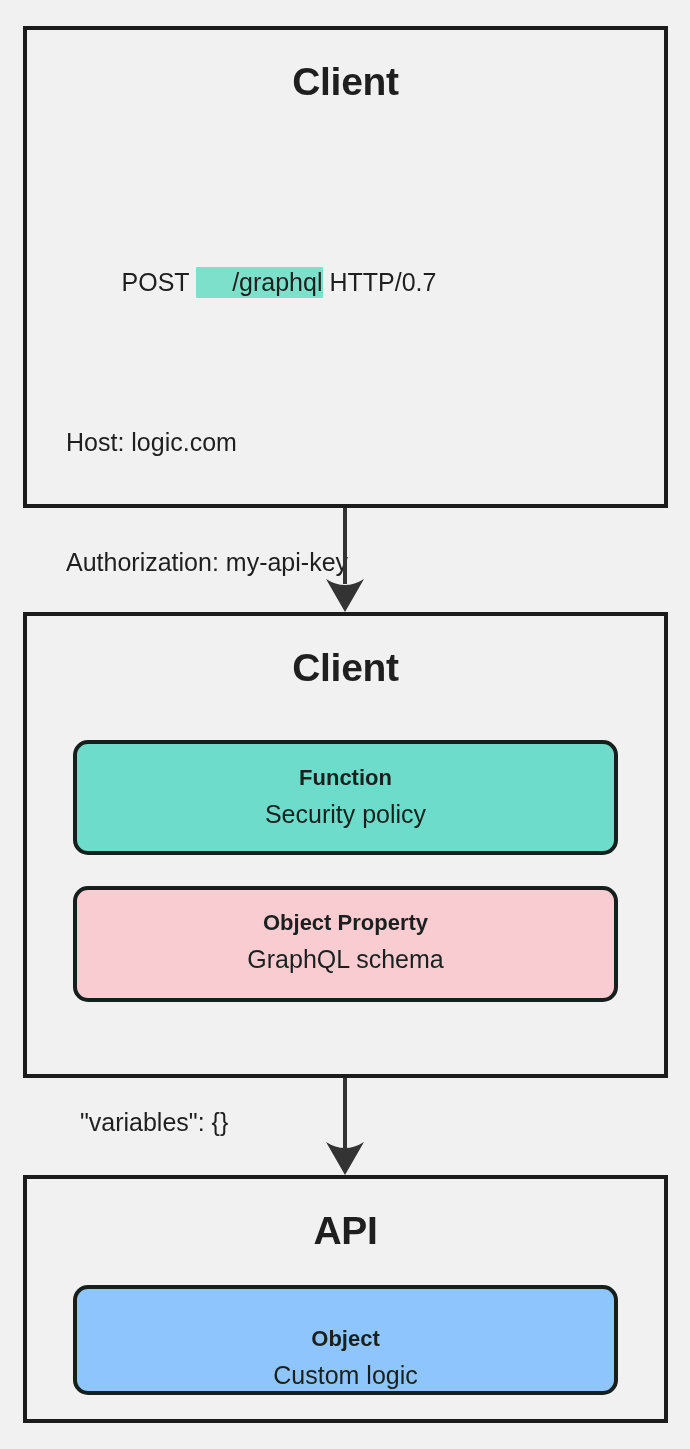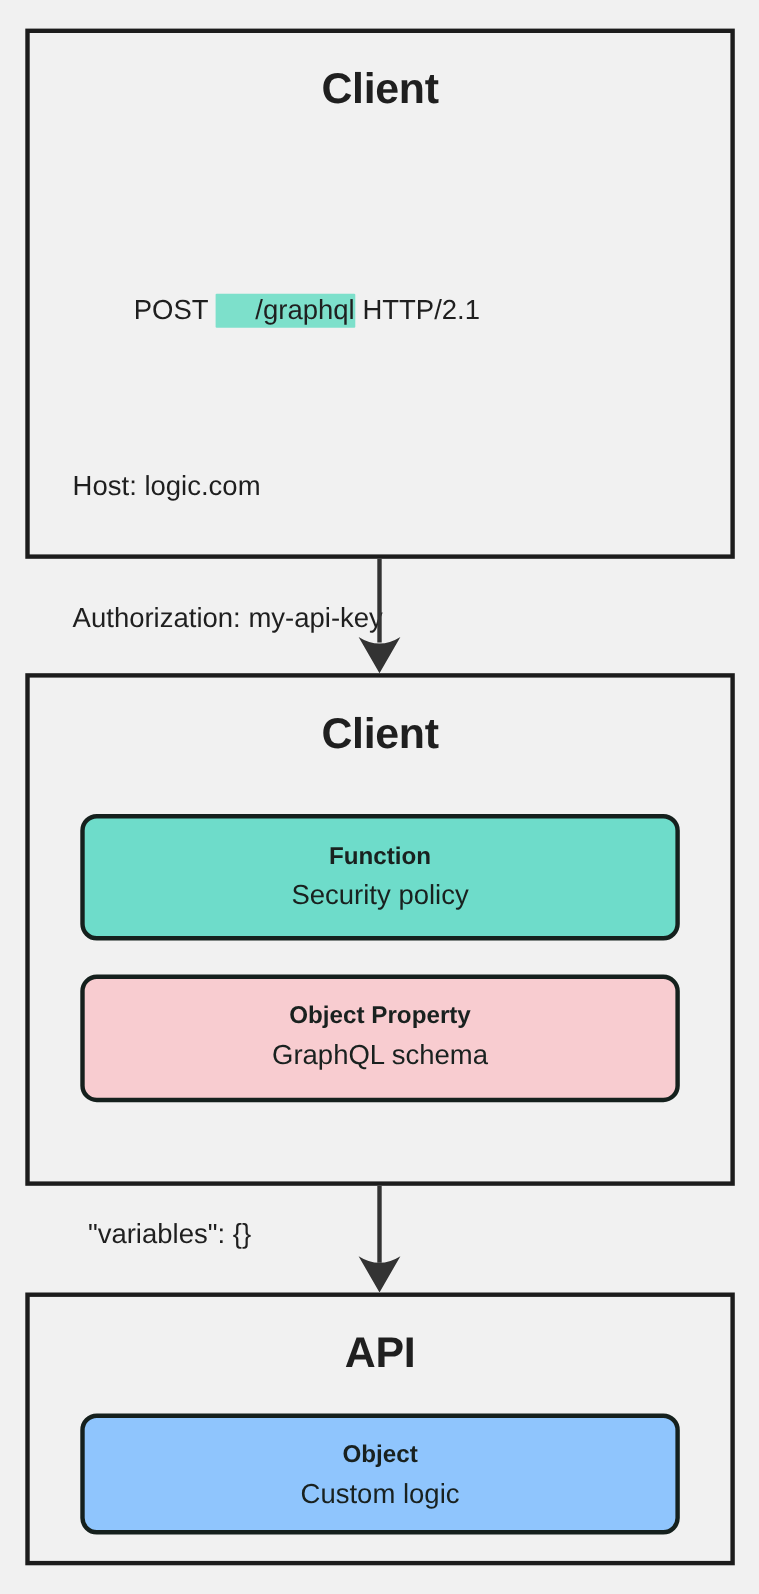--- a/index.html
+++ b/index.html
@@ -108,34 +108,34 @@
     padding-top: 16px;
   }
   #card-object-property {
     left: 73px; top: 886px; width: 545px; height: 116px;
     background: #f8ccd0;
     padding-top: 15px;
   }
   #card-object {
     left: 73px; top: 1285px; width: 545px; height: 110px;
     background: #8fc5fd;
-    padding-top: 15px;
+    padding-top: 32px;
   }
 </style>
 </head>
 <body>
 
 <div class="stage">
 
   <div class="node-box" id="client-box">
     <div class="node-title">Client</div>
 
     <div class="req-block">
       <div class="req-line">
-        <span>POST </span><span class="hl hl-green">/graphql</span><span> HTTP/2.1</span>
+        <span>POST </span><span class="hl hl-green">/graphql</span><span> HTTP/0.7</span>
       </div>
       <div class="req-line">Host: logic.com</div>
       <div class="req-line">Authorization: my-api-key</div>
       <div class="req-gap"></div>
       <div class="req-line">{</div>
       <div class="req-line">
         <span>  "query": "query {</span><span class="hl hl-pink">profile(</span><span class="hl hl-blue">id: 1</span><span>) { </span><span class="hl hl-pink"> name </span><span> } }",</span>
       </div>
       <div class="req-line">  "variables": {}</div>
       <div class="req-line">}</div>

